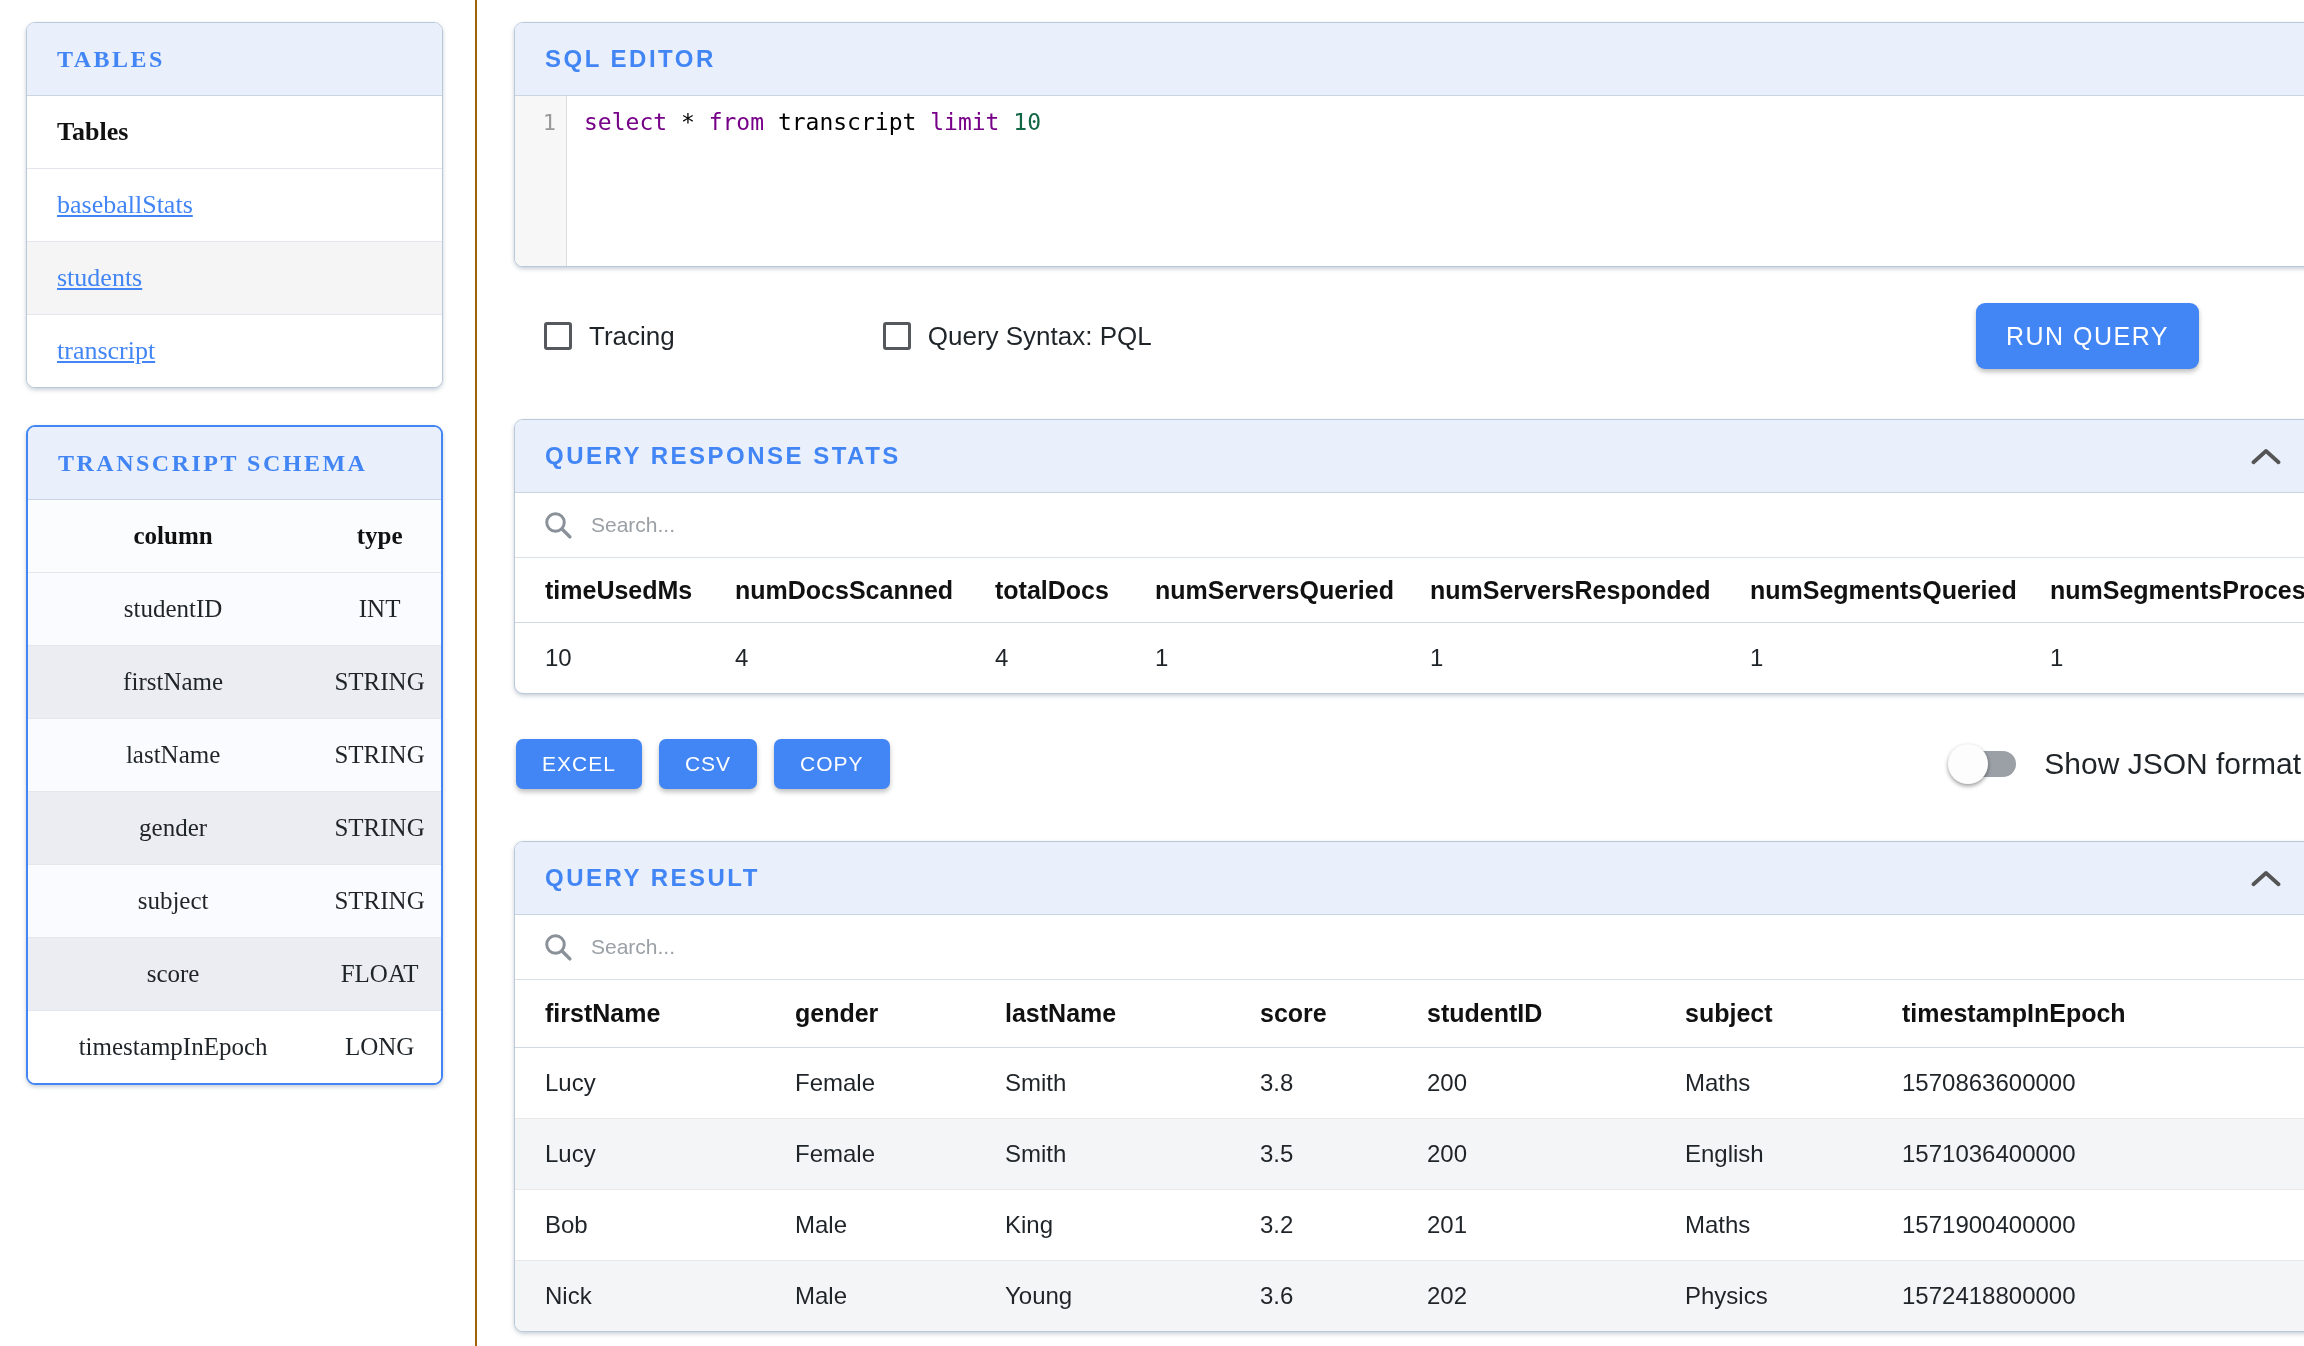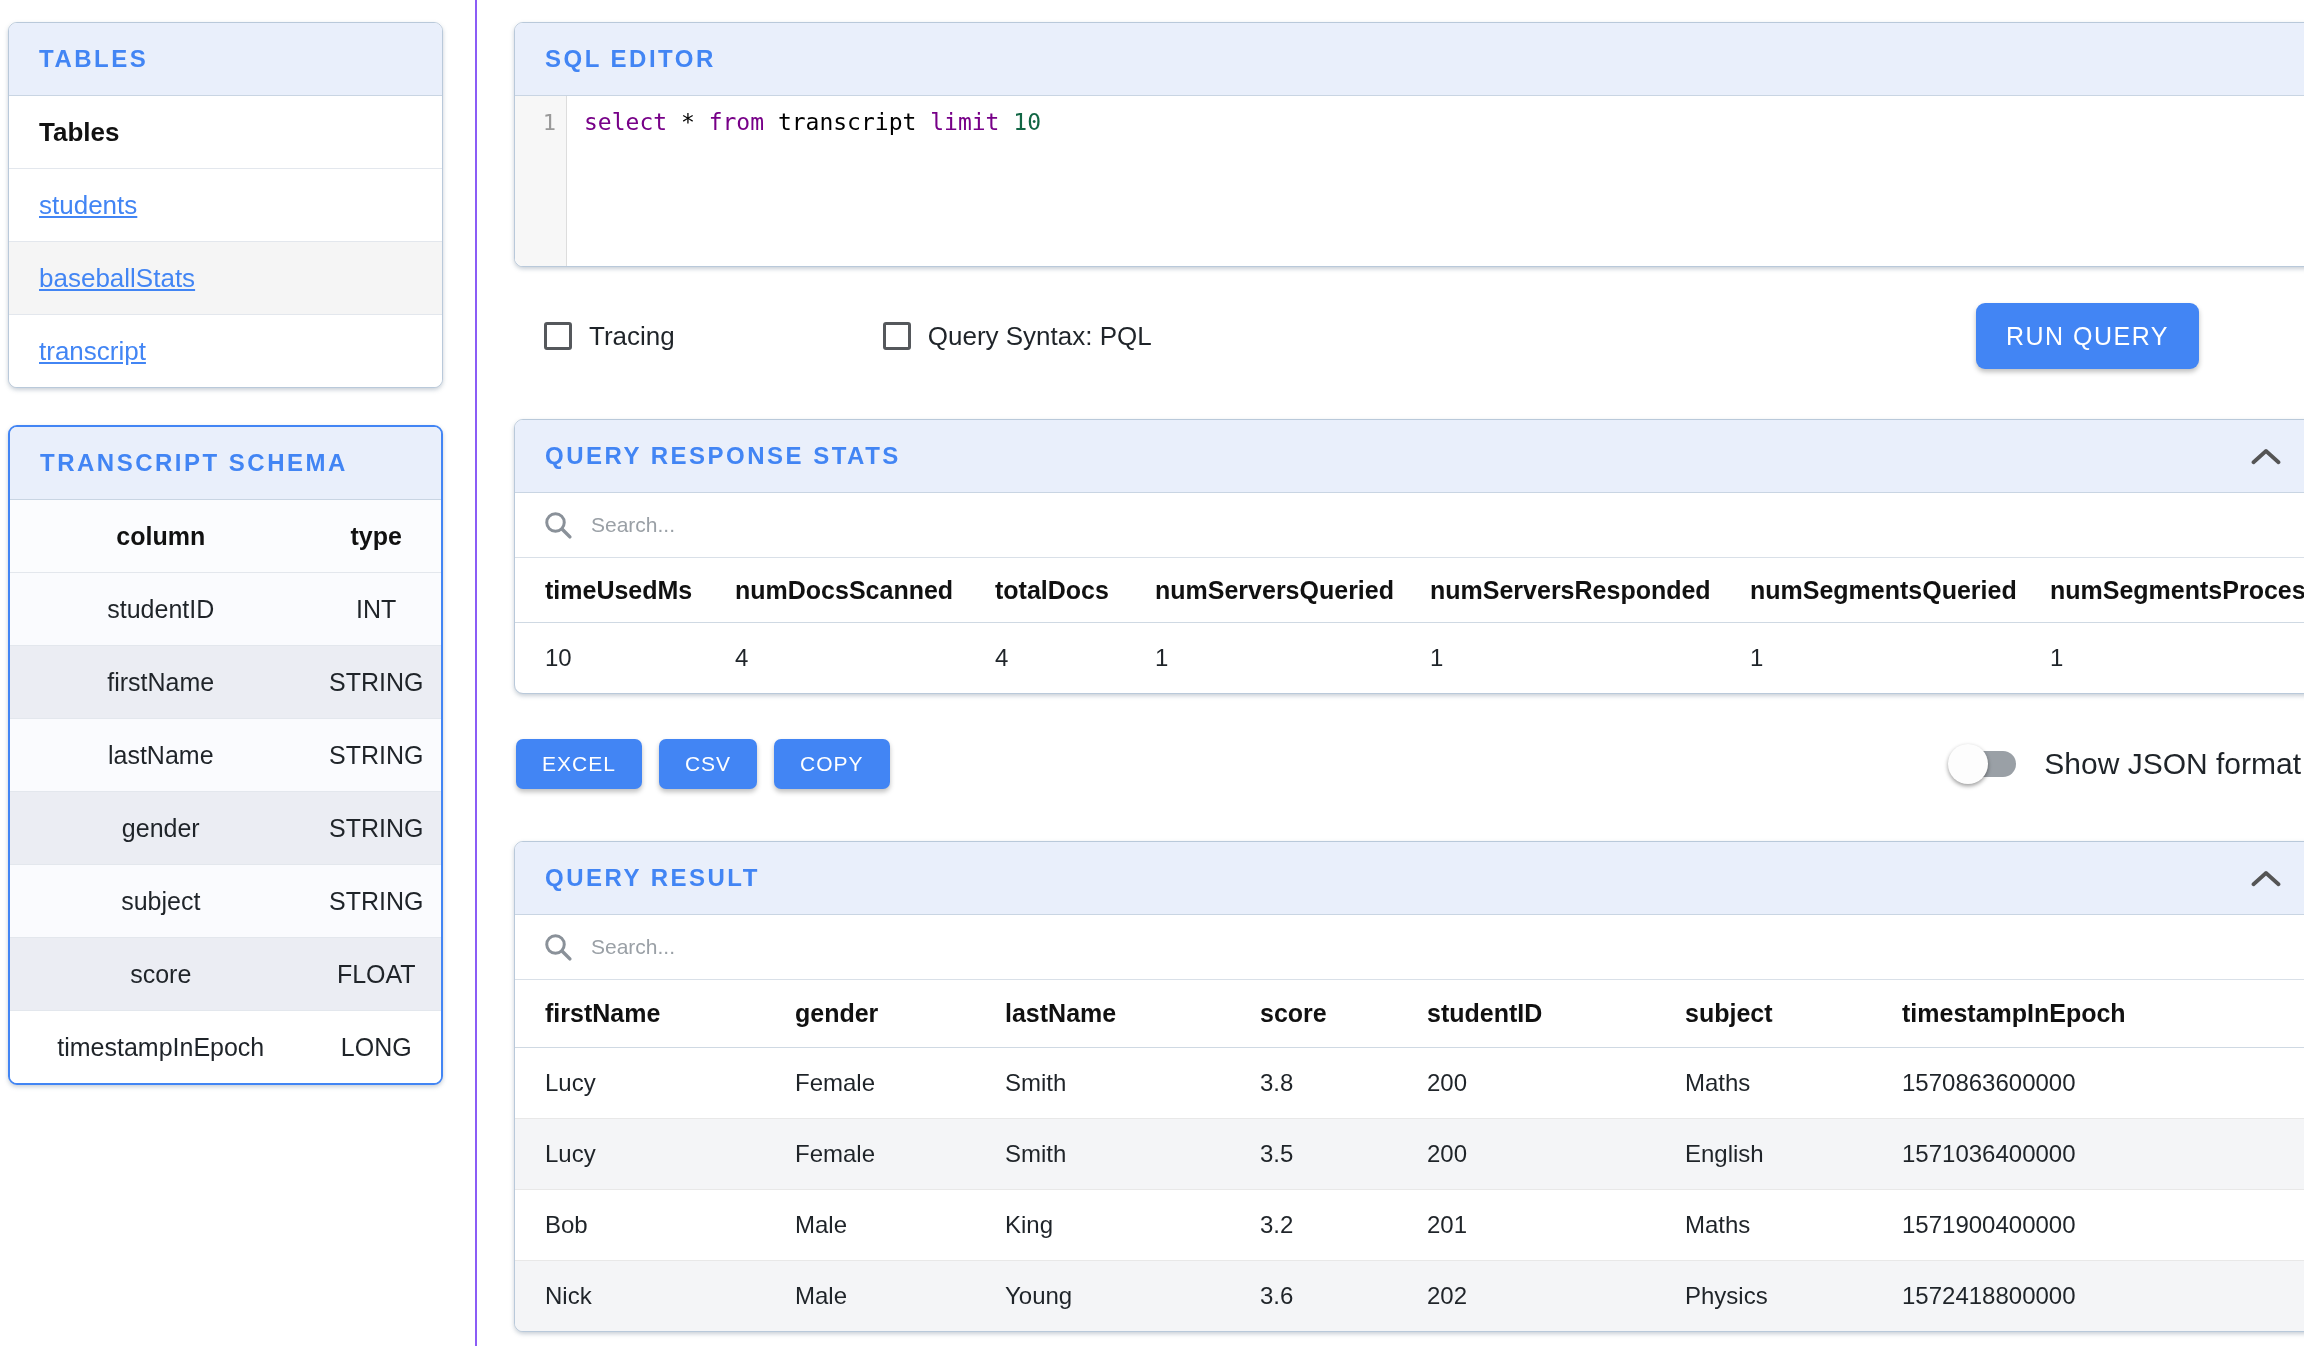--- a/index.html
+++ b/index.html
@@ -5,22 +5,23 @@
   html,body{margin:0;padding:0;}
   body{
     width:2304px;height:1346px;overflow:hidden;background:#ffffff;
     font-family:"Liberation Sans",sans-serif;color:#1f2429;
   }
   .app{display:flex;height:100%;}
 
   
   .sidebar{
     flex:0 0 477px;width:477px;box-sizing:border-box;
-    border-right:2px solid #8b5cf6;
-    padding:22px 32px 0 8px;
+    border-right:2px solid #a16207;
+    padding:22px 32px 0 26px;
+    font-family:Liberation Serif, serif;
   }
   .main{flex:1;box-sizing:border-box;padding:22px 22px 0 37px;}
 
   
   .panel{
     background:#fff;border:1px solid #b9c9da;border-radius:9px;
     overflow:hidden;box-shadow:0 2px 4px rgba(96,118,140,.35);
   }
   .panel-head{
     background:#e9effb;border-bottom:1px solid #c9d5e3;
@@ -144,24 +145,24 @@
 
   <aside class="sidebar">
 
     <section class="panel">
       <div class="panel-head">
         <span>TABLES</span>
       </div>
       <div class="side-row head" style="border-top:none">Tables</div>
       <div class="table-list">
           <div class="side-row">
-            <a class="table-link" href="#">students</a>
+            <a class="table-link" href="#">baseballStats</a>
           </div>
           <div class="side-row">
-            <a class="table-link" href="#">baseballStats</a>
+            <a class="table-link" href="#">students</a>
           </div>
           <div class="side-row">
             <a class="table-link" href="#">transcript</a>
           </div>
         </div>
     </section>
 
     <section class="panel schema-panel">
       <div class="panel-head">
         <span>TRANSCRIPT SCHEMA</span>

